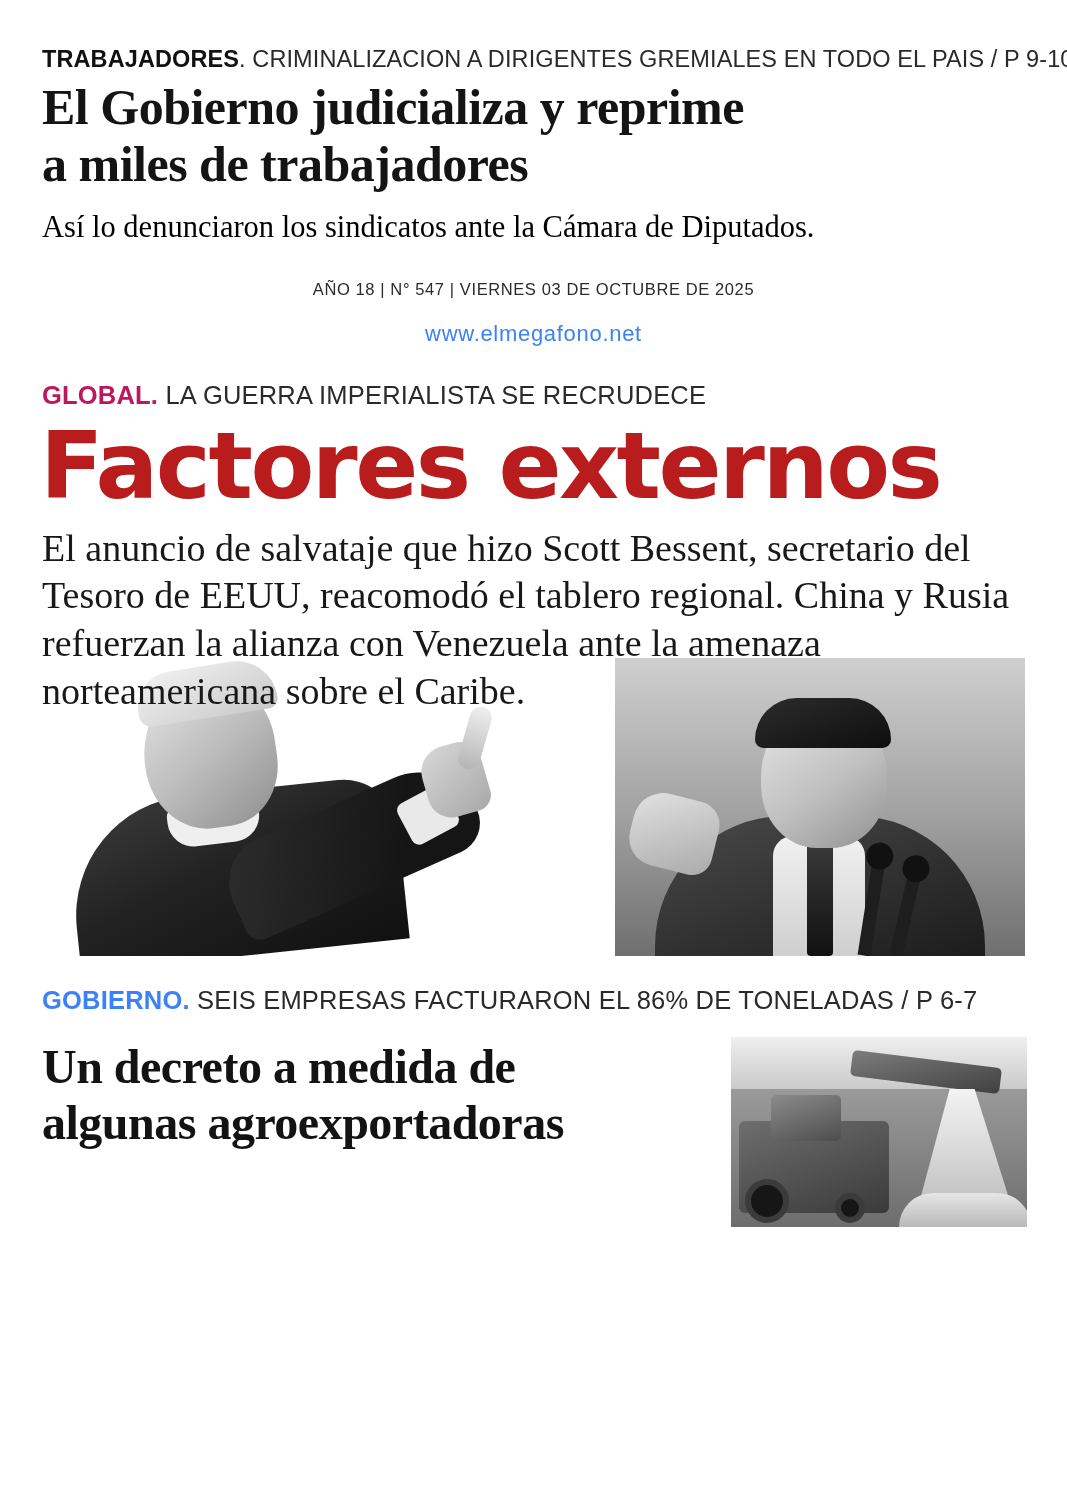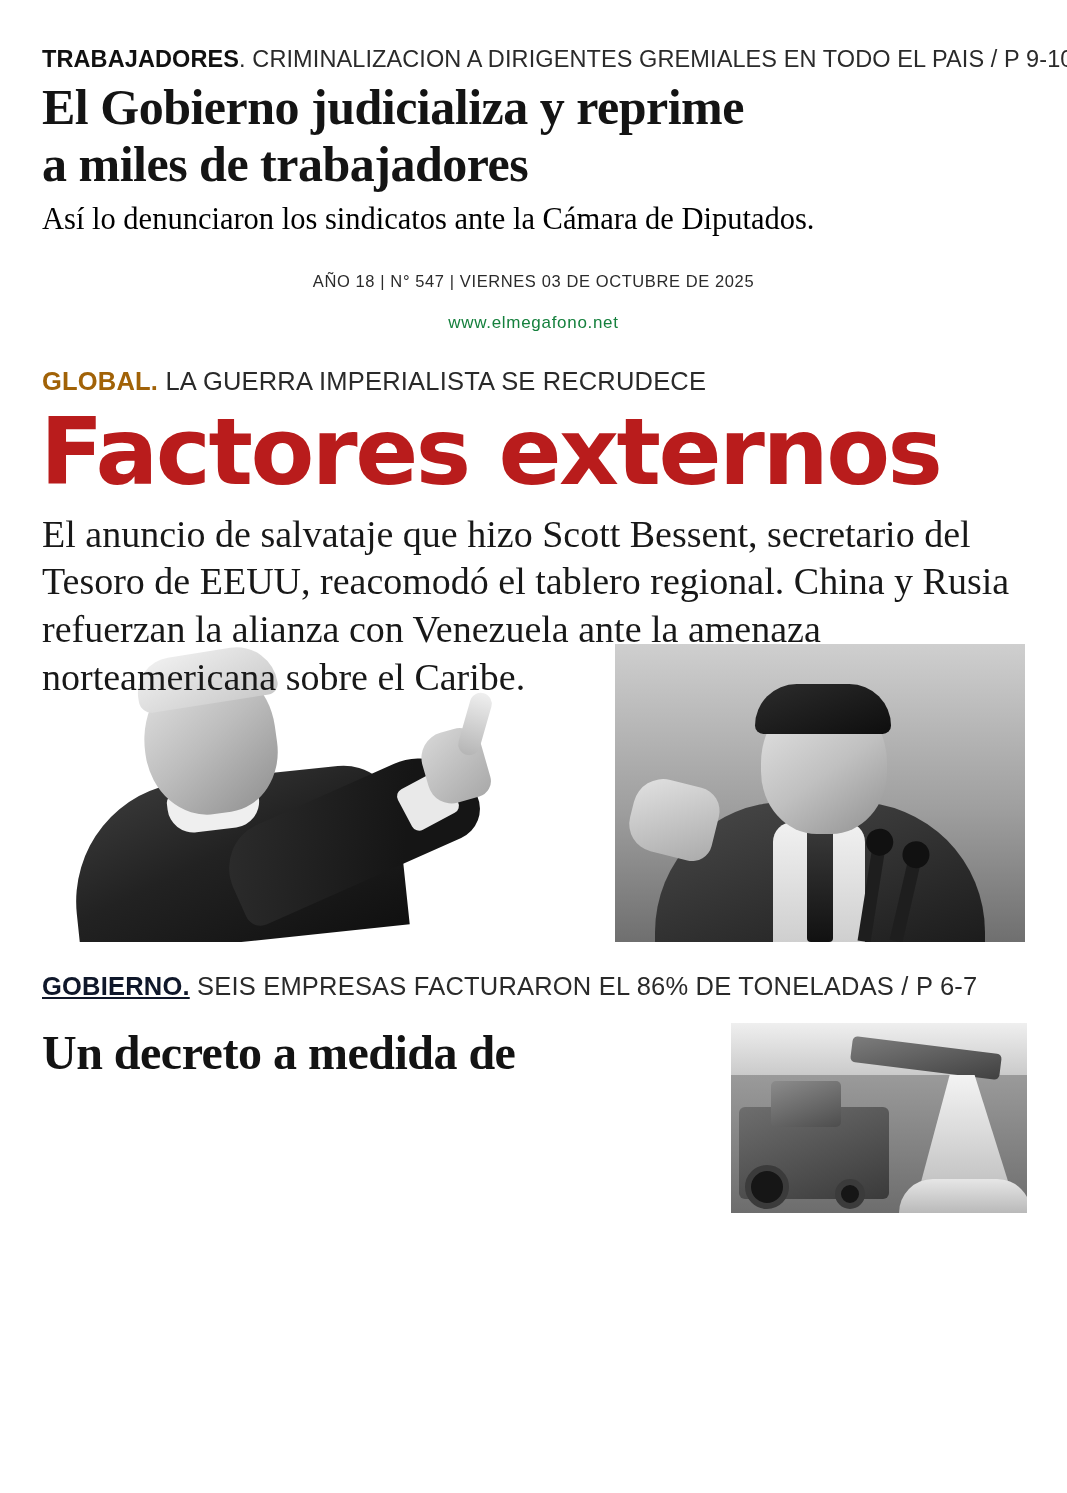--- a/index.html
+++ b/index.html
@@ -35,21 +35,21 @@
   .kicker .strong {
     font-weight: 700;
     color: #111;
   }
   .top-head {
     font-family: "Liberation Serif", serif;
     font-weight: 700;
     font-size: 50px;
     line-height: 1.14;
     letter-spacing: -0.5px;
-    margin: 0 0 8px 2px;
+    margin: 0 0 16px 2px;
     color: #141414;
   }
   .top-sub {
     font-family: "Liberation Serif", serif;
     font-size: 30.5px;
     line-height: 1.2;
     margin: 0 0 34px 2px;
     color: #000000;
   }
 
@@ -76,37 +76,37 @@
     letter-spacing: -2px;
     text-align: center;
     color: #232323;
     transform: scaleX(1.18);
     transform-origin: center;
     margin: 6px 0 10px 0;
     white-space: nowrap;
   }
   .site-url {
     text-align: center;
-    font-size: 17px;
+    font-size: 22px;
     letter-spacing: 0.7px;
-    color: #15803d;
+    color: #3b82f6;
     margin: 22px 0 34px 0;
   }
 
   
   .section-kicker {
     font-size: 25.5px;
     letter-spacing: 0.2px;
     color: #2a2a2a;
     margin: 0 0 10px 2px;
     white-space: nowrap;
   }
   .section-kicker .strong {
     font-weight: 700;
-    color: #a16207;
+    color: #be185d;
   }
   .main-head {
     font-family: "DejaVu Sans", sans-serif;
     font-weight: 700;
     font-size: 93px;
     letter-spacing: -2.5px;
     line-height: 1.0;
     margin: 4px 0 12px 0;
     color: #b91c1c;
     white-space: nowrap;
@@ -293,22 +293,21 @@
   }
   .bottom-kicker {
     font-size: 25.5px;
     letter-spacing: 0.2px;
     color: #2a2a2a;
     margin: 0 0 22px 2px;
     white-space: nowrap;
   }
   .bottom-kicker .strong {
     font-weight: 700;
-    color: #0f172a;
-    text-decoration: underline;
+    color: #3b82f6;
   }
   .bottom-row {
     display: flex;
     align-items: flex-start;
     gap: 26px;
   }
   .bottom-head {
     font-family: "Liberation Serif", serif;
     font-weight: 700;
     font-size: 48px;
@@ -436,20 +435,21 @@
         </div>
       </div>
     </div>
   </div>
 
   <div class="bottom-block">
     <p class="bottom-kicker"><span class="strong">GOBIERNO.</span><span> SEIS EMPRESAS FACTURARON  EL 86% DE TONELADAS / P 6-7</span></p>
     <div class="bottom-row">
       <h2 class="bottom-head">
         <span>Un decreto a medida de</span><br>
+        <span>algunas agroexportadoras</span>
       </h2>
       <div class="bottom-photo">
         <div class="harv-sky"></div>
         <div class="harv-field"></div>
         <div class="harv-spout"></div>
         <div class="harv-grain"></div>
         <div class="harv-pile"></div>
         <div class="harv-body"></div>
         <div class="harv-cab"></div>
         <div class="harv-wheel1"></div>

